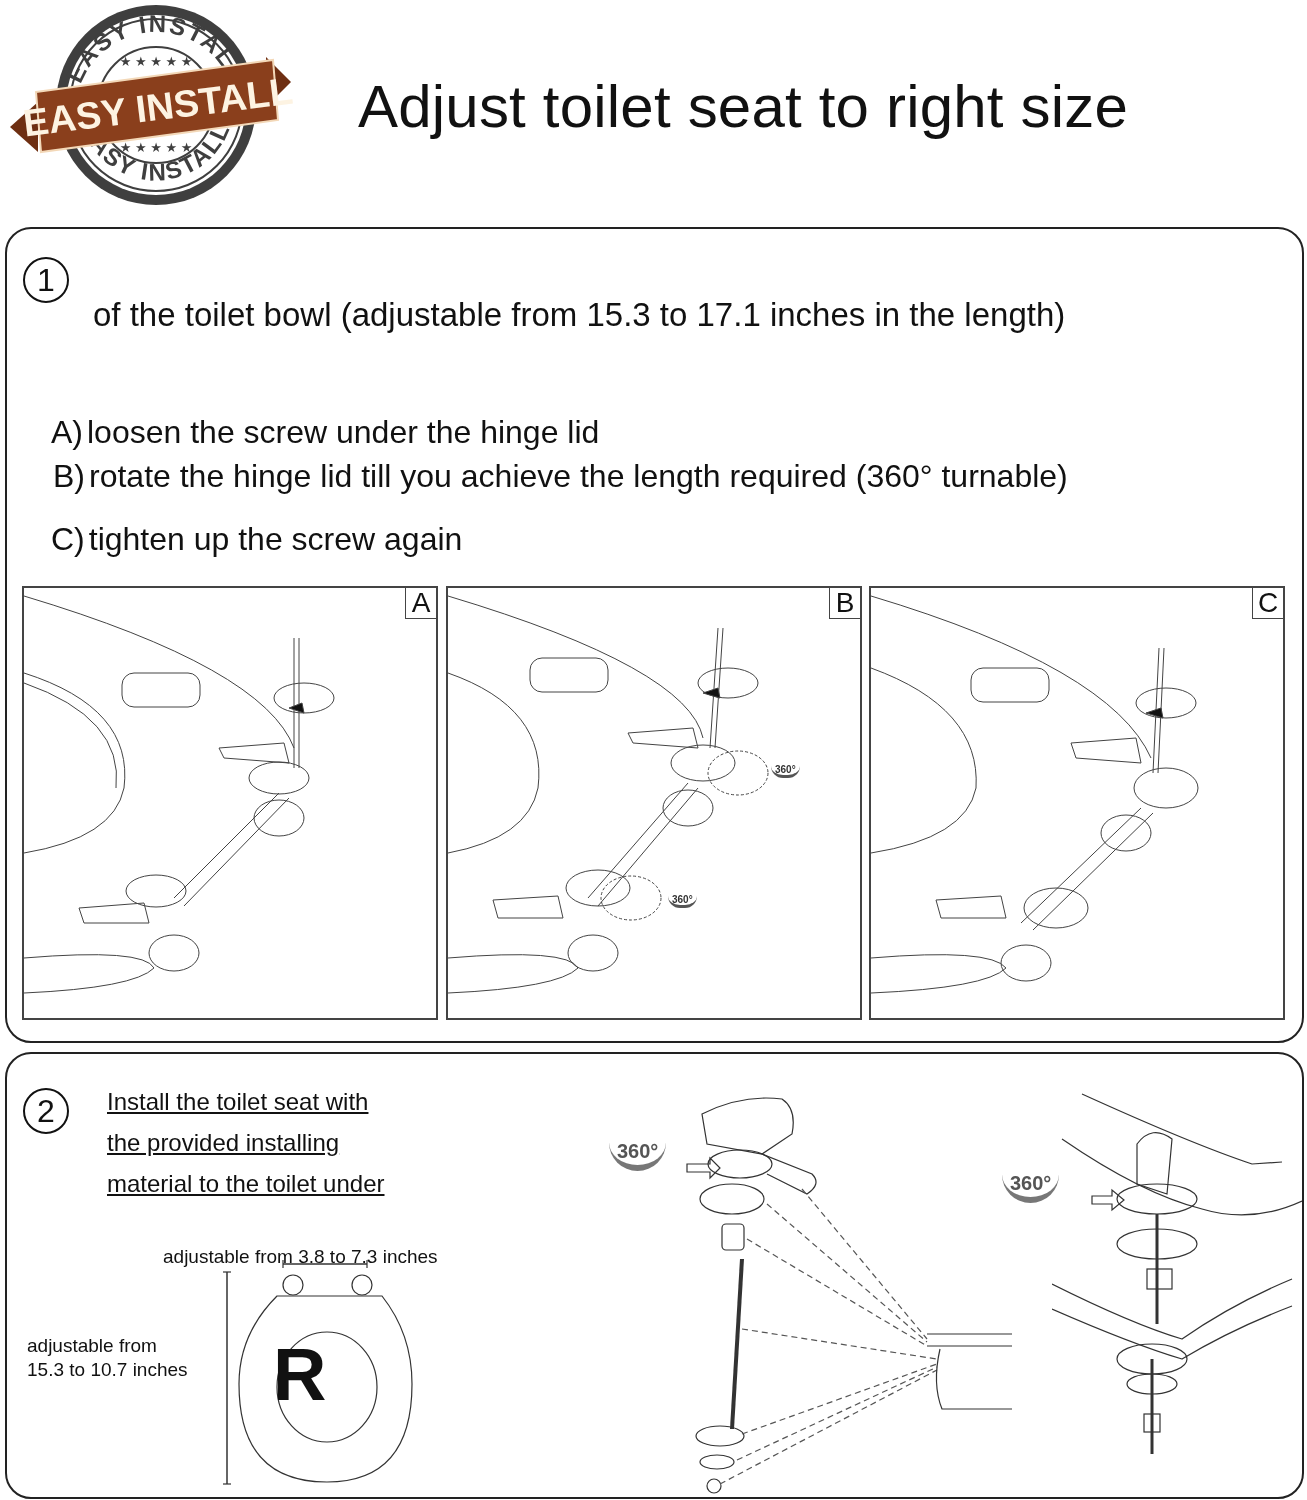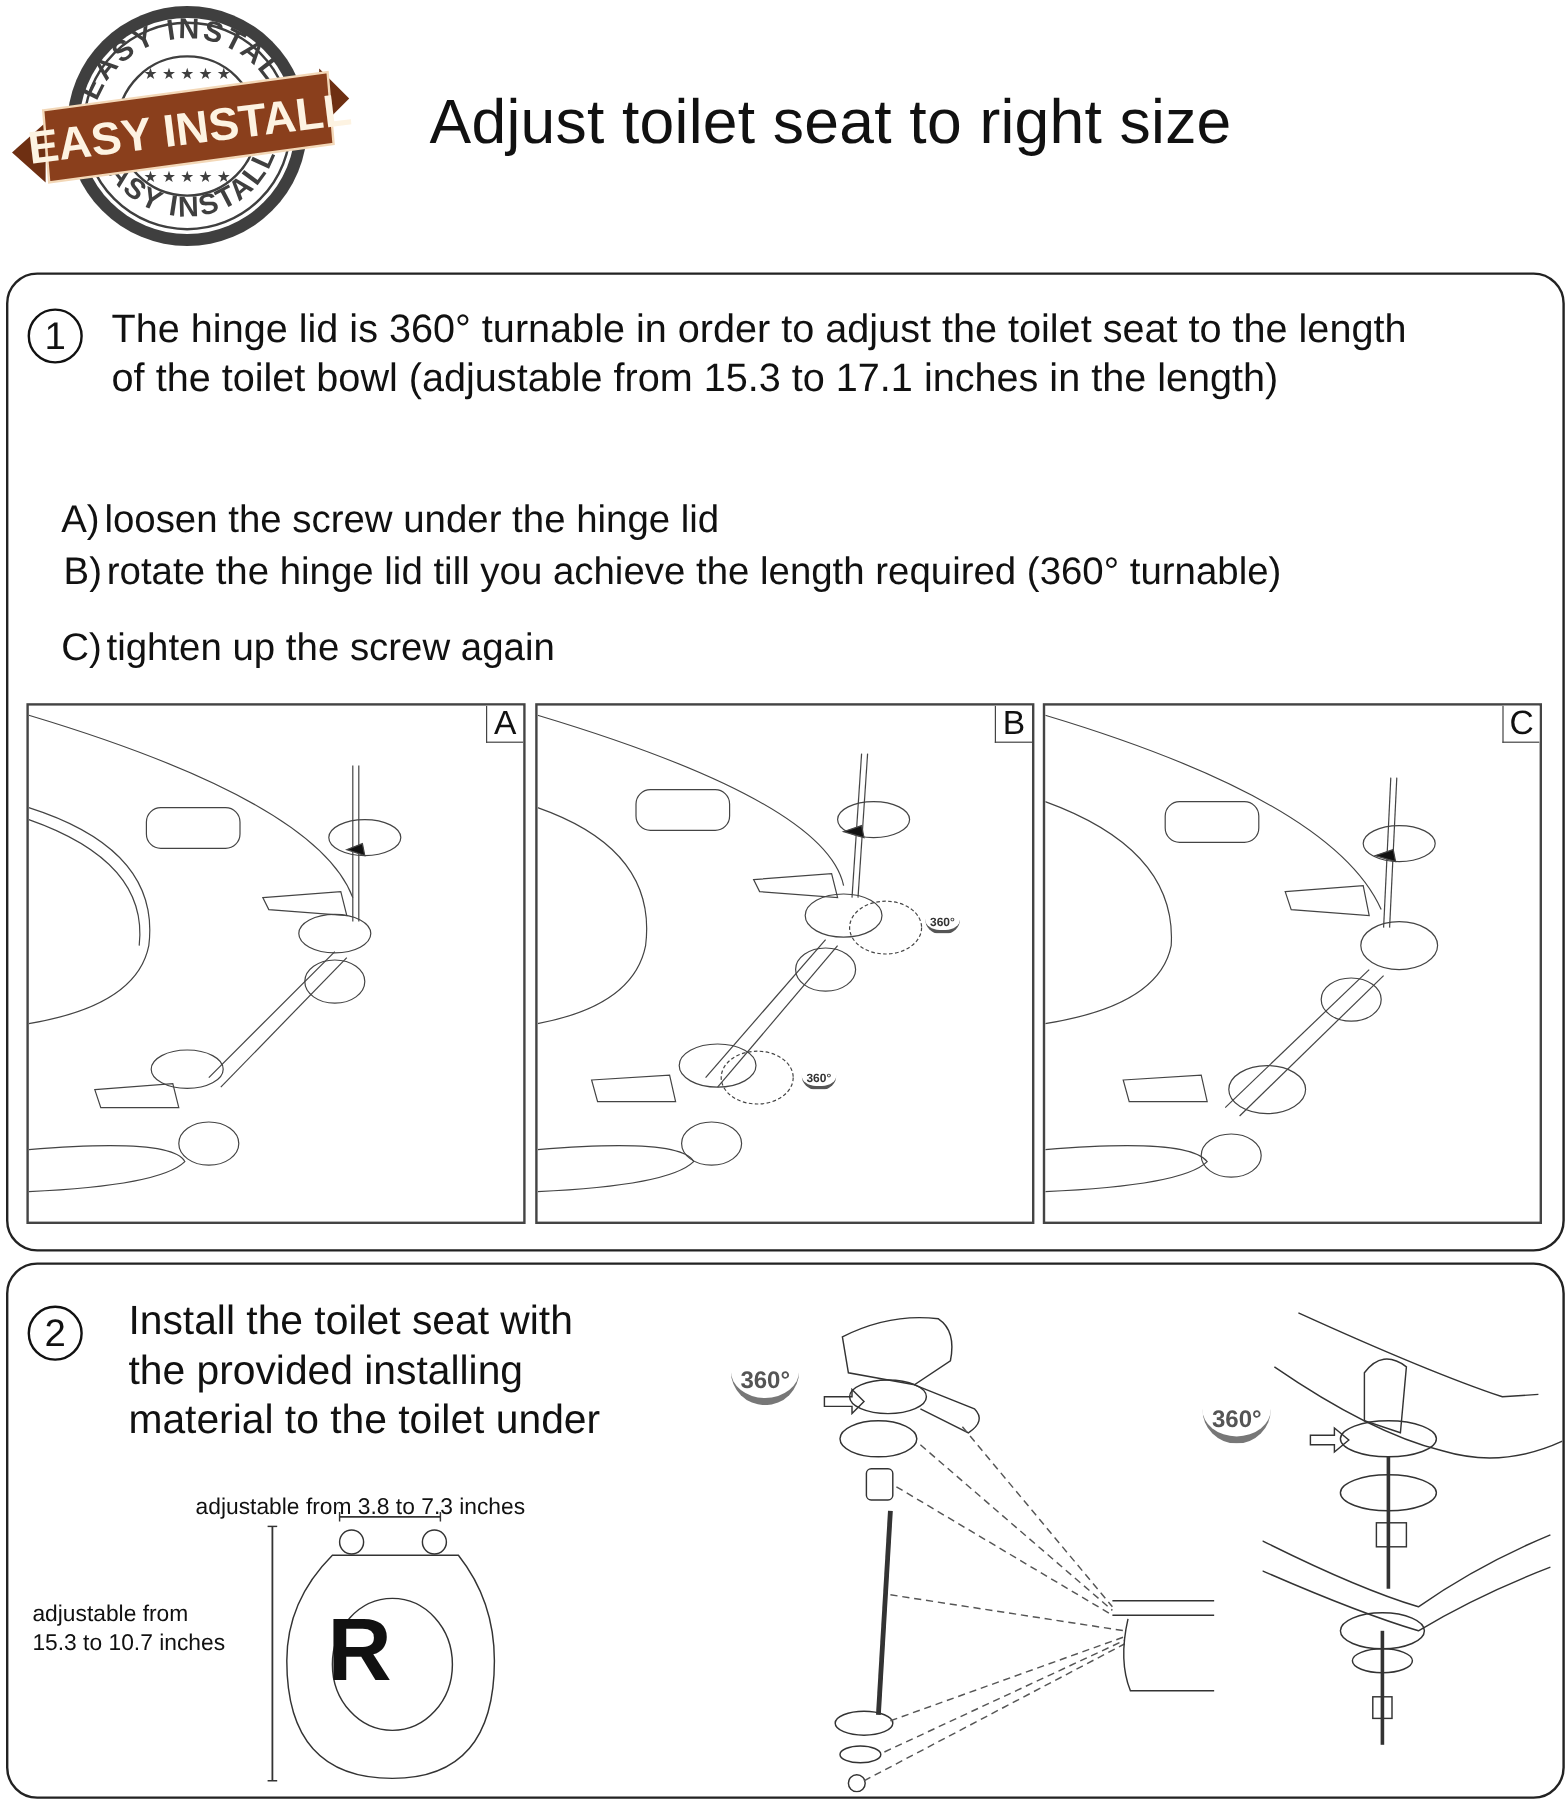--- a/index.html
+++ b/index.html
@@ -1,30 +1,30 @@
 <!DOCTYPE html>
 <html><head>
 <meta charset="utf-8">
 <style>
   html, body { margin:0; padding:0; background:#ffffff; }
   body { width:1307px; height:1500px; position:relative; overflow:hidden; font-family:"Liberation Sans", sans-serif; color:#111; }
   .abs { position:absolute; }
   .badge { left:8px; top:2px; width:285px; height:205px; }
-  .title { left:358px; top:72px; font-size:52px; letter-spacing:0.2px; white-space:nowrap; }
+  .title { left:358px; top:72px; font-size:60px; letter-spacing:0.2px; white-space:nowrap; }
   .panel { border:2px solid #222; border-radius:26px; background:#fff; }
   .p1 { left:5px; top:227px; width:1295px; height:812px; }
   .p2 { left:5px; top:1052px; width:1295px; height:443px; }
   .stepnum { width:42px; height:42px; border:2px solid #111; border-radius:50%; font-size:32px; line-height:42px; text-align:center; }
   .intro { font-size:33px; line-height:41px; white-space:nowrap; }
   .step { font-size:32px; white-space:nowrap; }
   .step .key { margin-right:4px; }
   .frame { border:2px solid #444; background:#fff; overflow:hidden; }
   .frame svg { position:absolute; left:0; top:0; }
   .flabel { position:absolute; right:0; top:0; width:30px; height:30px; border-left:1.5px solid #444; border-bottom:1.5px solid #444; background:#fff; font-size:28px; line-height:30px; text-align:center; }
-  .p2text { font-size:34px; line-height:41px; }
+  .p2text { font-size:24px; line-height:41px;text-decoration:underline; }
   .small { font-size:19px; white-space:nowrap; }
   .small2 { font-size:19px; line-height:24px; }
 </style>
 </head>
 <body>
 
 <div class="abs badge">
   <svg width="285" height="205" viewBox="0 0 285 205">
     <defs>
       <path id="arcTop" d="M 68 110 A 80 80 0 0 1 228 110"></path>
@@ -48,21 +48,20 @@
     <polygon points="283,80 258,55 258,105" fill="#6e2f12"></polygon>
     <polygon points="28,90 265,58 270,118 33,150" fill="#8a3f1c" stroke="#f3d8b8" stroke-width="2"></polygon>
     <text x="150" y="118" text-anchor="middle" font-family="Liberation Sans, sans-serif" font-weight="bold" font-size="38" fill="#fdf3e2" transform="rotate(-7 150 105)">EASY INSTALL</text>
   </svg>
 </div>
 
 <div class="abs title">Adjust toilet seat to right size</div>
 
 <div class="abs panel p1">
   <div class="abs stepnum" style="left:16px; top:28px;">1</div>
-  <div class="abs intro" style="left:86px; top:24px;">The hinge lid is 360° turnable in order to adjust the toilet seat to the length</div>
   <div class="abs intro" style="left:86px; top:65px;">of the toilet bowl (adjustable from 15.3  to 17.1  inches in the length)</div>
 
   <div class="abs step" style="left:44px; top:142px;margin-top:43px;">
     <span class="key">A)</span><span>loosen the screw under the hinge lid</span>
   </div>
   <div class="abs step" style="left:46px; top:229px;">
     <span class="key">B)</span><span>rotate the hinge lid till you achieve the length  required (360° turnable)</span>
   </div>
   <div class="abs step" style="left:44px; top:292px;">
     <span class="key">C)</span><span>tighten up the screw again</span>

